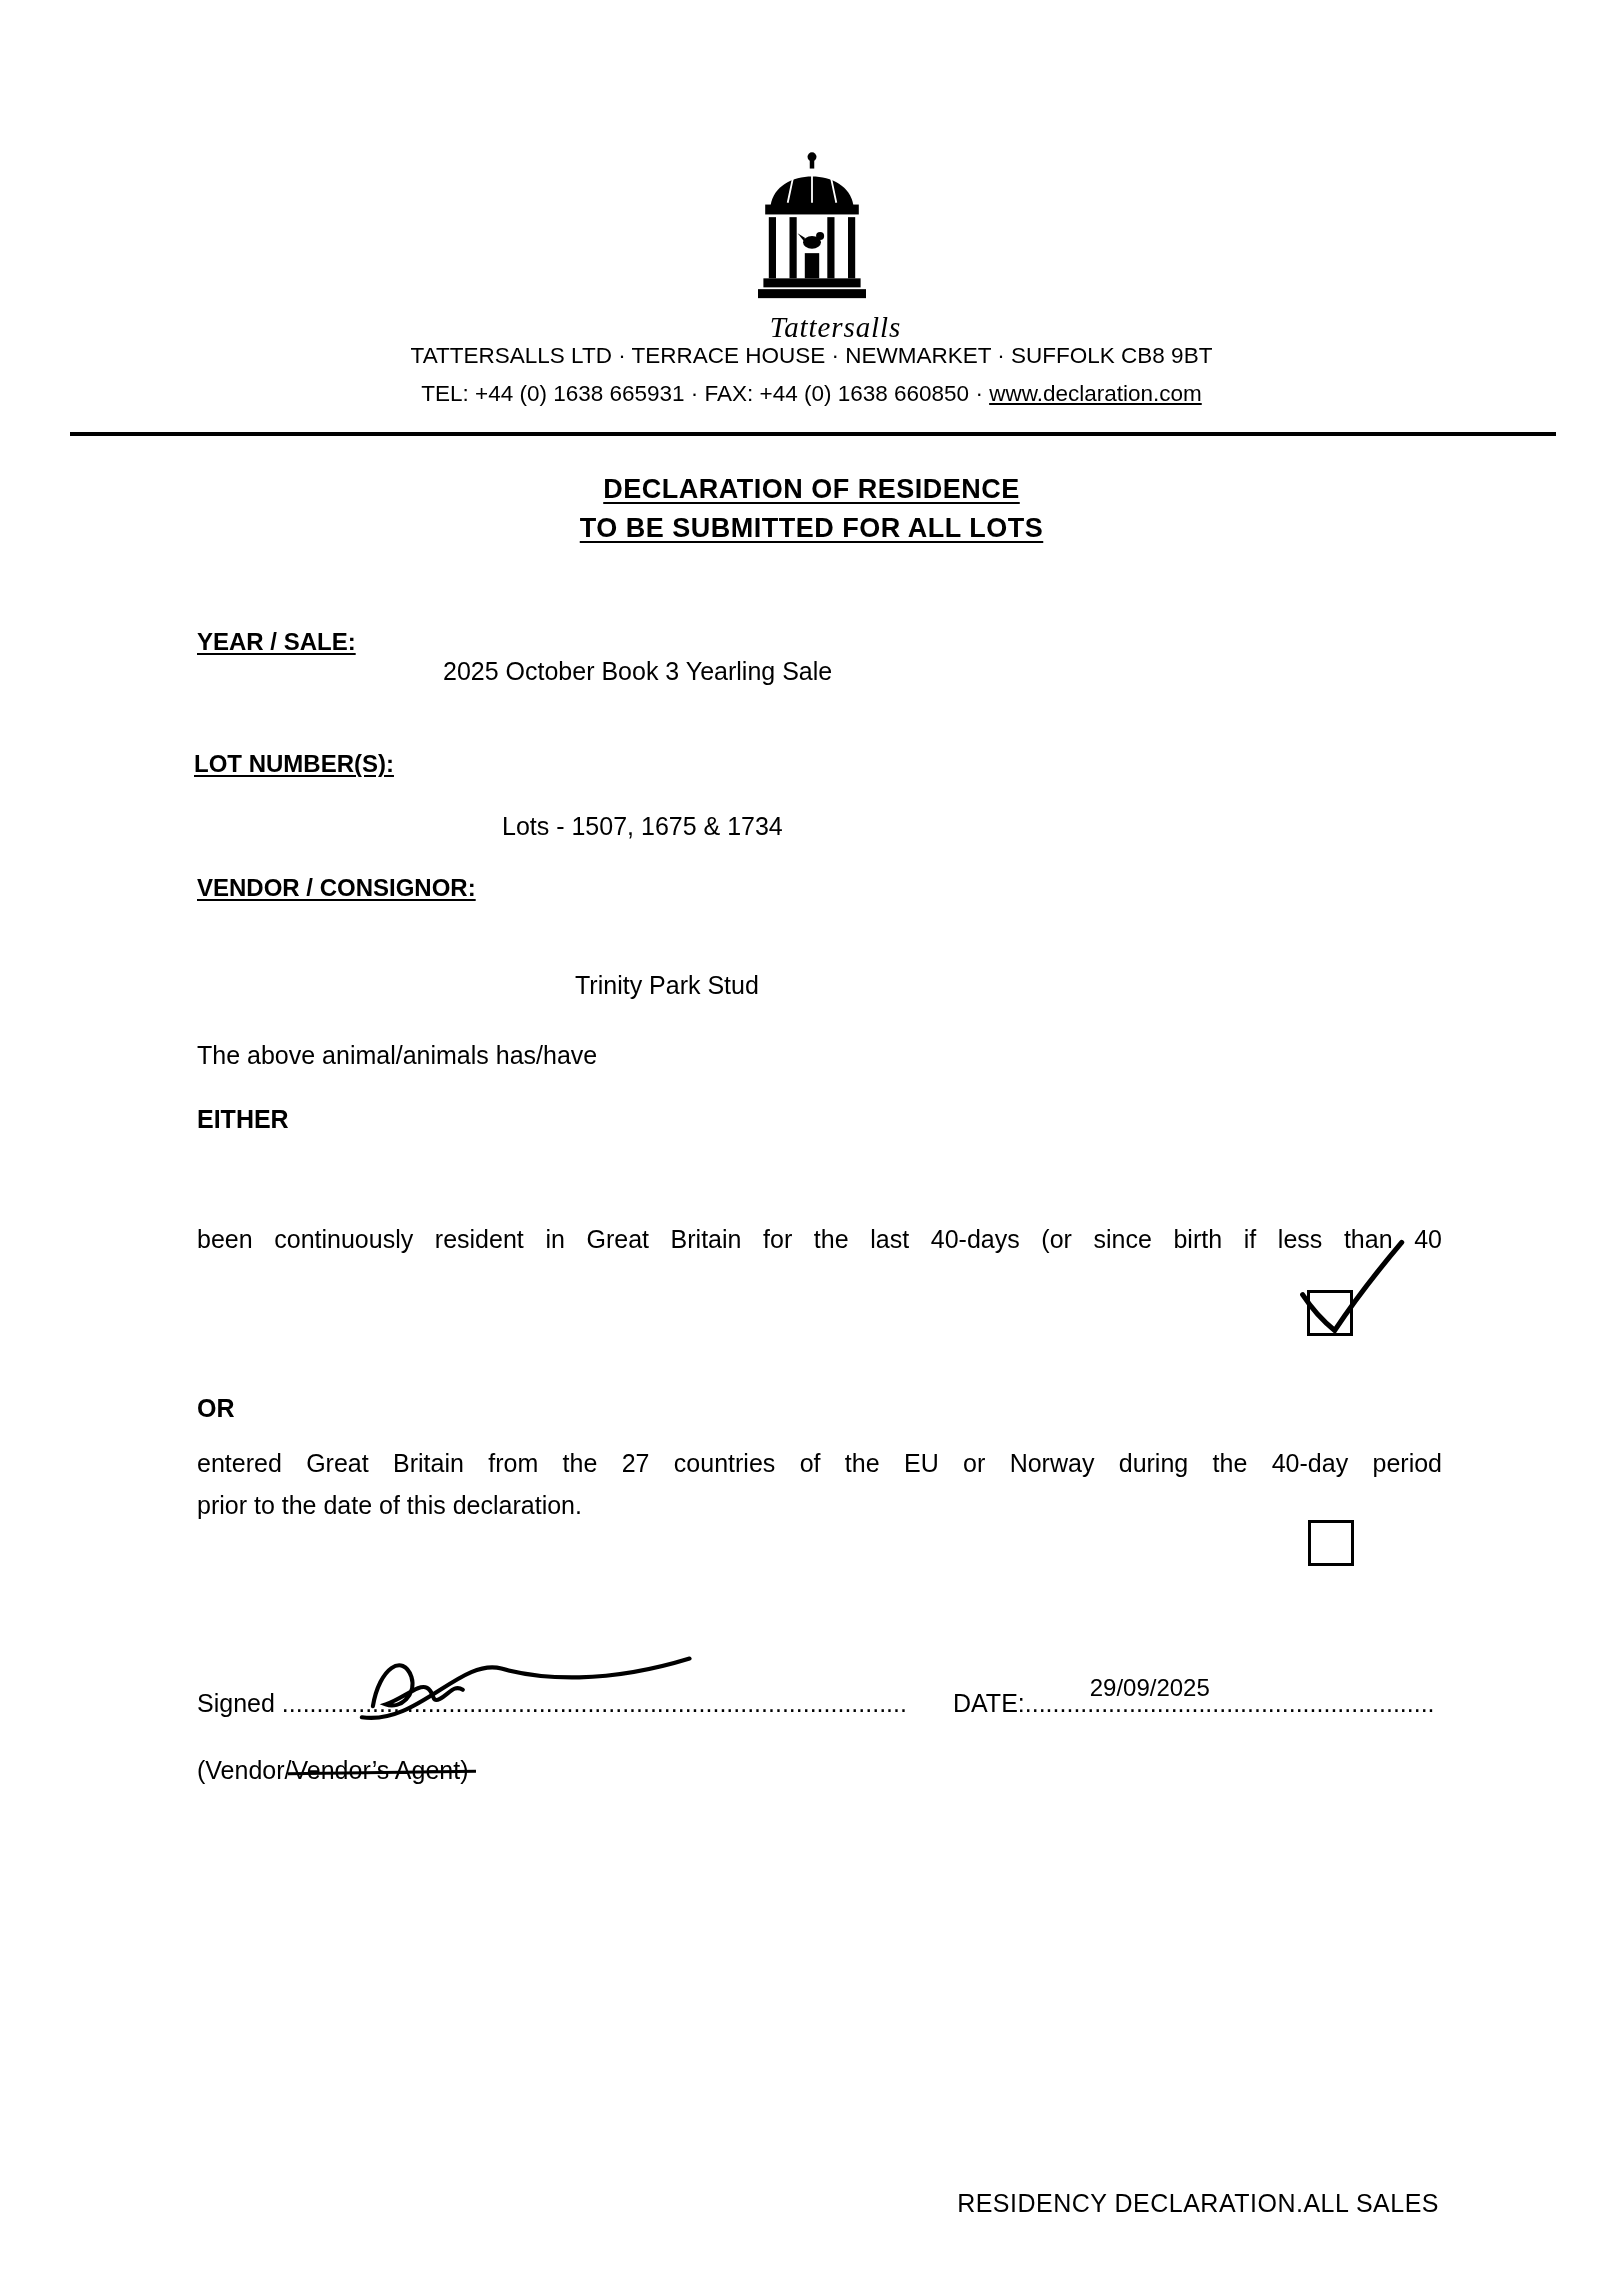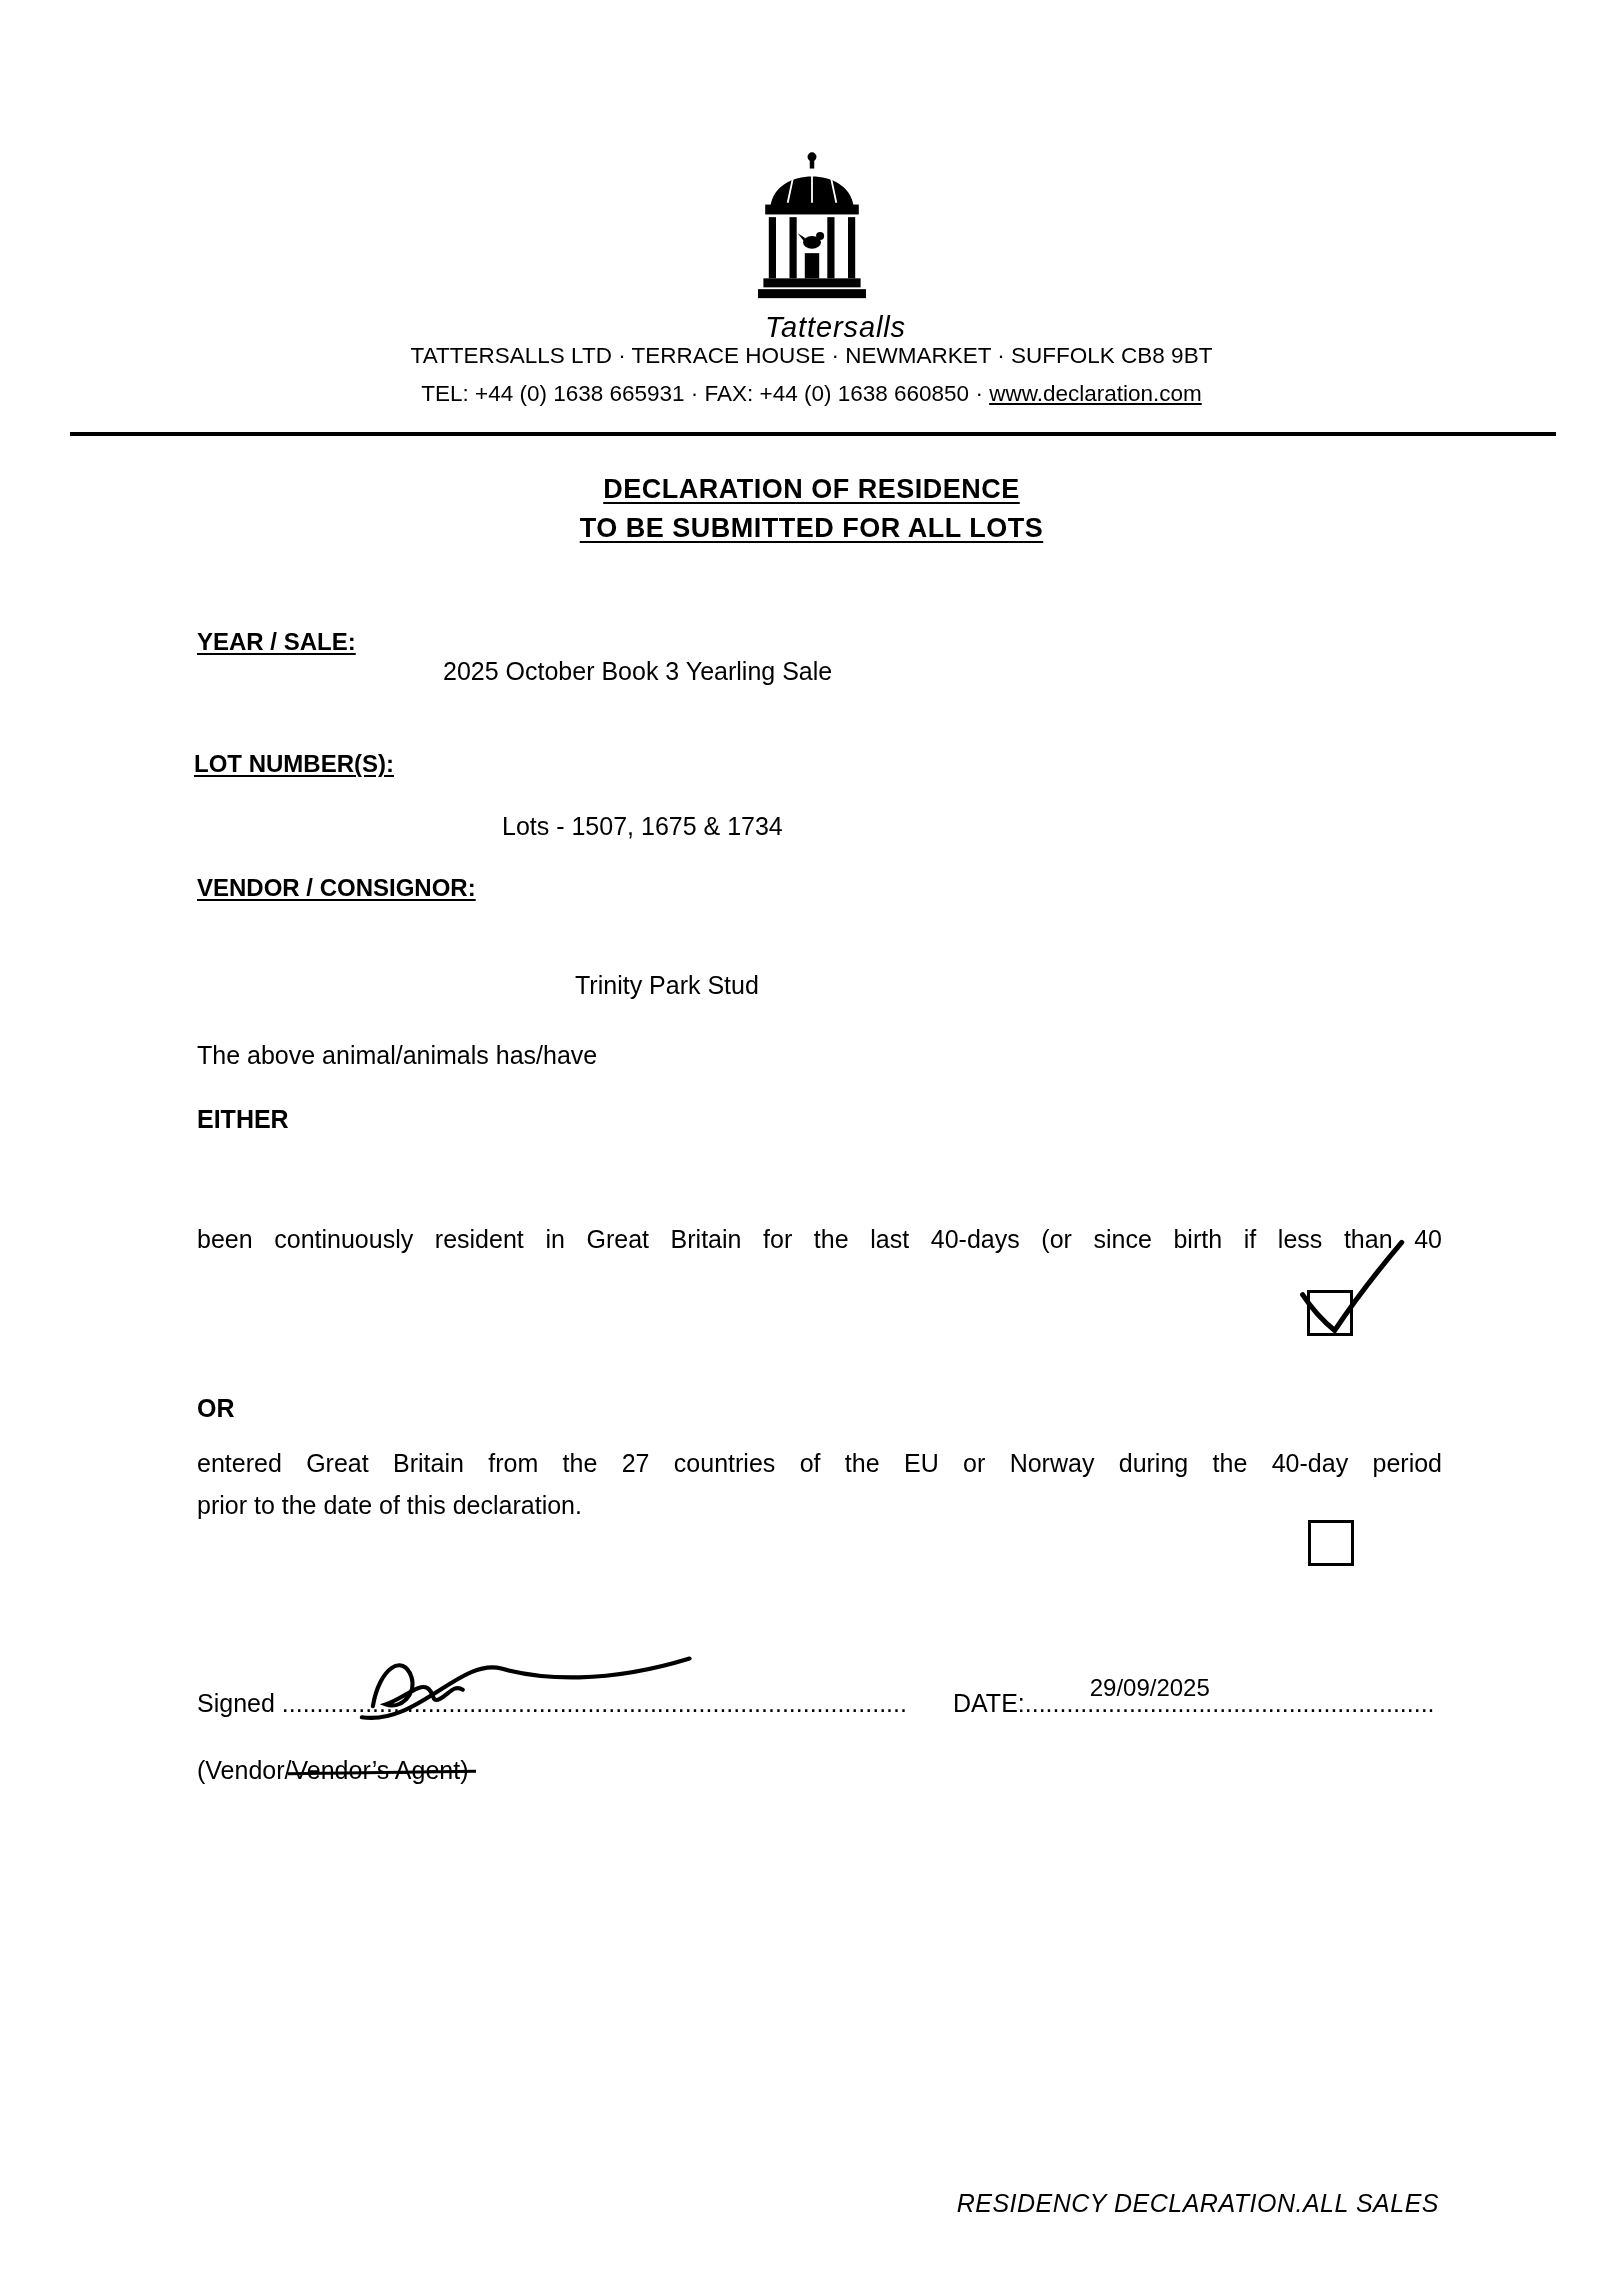--- a/index.html
+++ b/index.html
@@ -7,21 +7,21 @@
   .page {
     position:relative; width:1623px; height:2295px; background:#ffffff;
     font-family:"Liberation Sans", sans-serif; color:#000; overflow:hidden;
   }
   .abs { position:absolute; }
   .center { left:0; right:0; text-align:center; }
 
   
   .logo-block { top:148px; }
   .logo-svg { width:108px; height:159px; display:inline-block; }
-  .logo-text { font-family:Liberation Sans, sans-serif; font-style:italic; font-size:29px; margin-top:1.8px; letter-spacing:0.9px;margin-left:48px; }
+  .logo-text { font-family:Liberation Serif, serif; font-style:italic; font-size:29px; margin-top:1.8px; letter-spacing:0.9px;margin-left:48px; }
   .addr { top:343px; font-size:22.5px; }
   .tel  { top:381px; font-size:22.5px; }
   .site { text-decoration:underline; }
   .rule { top:432px; left:70px; right:67px; height:3.7px; background:#000; }
 
   
   .title { font-size:27px; font-weight:bold; text-decoration:underline;
            text-underline-offset:4.1px; text-decoration-thickness:2.3px; letter-spacing:0.5px; }
   .t1 { top:474px; }
   .t2 { top:513px; }
@@ -58,21 +58,21 @@
   .sig-row  { left:197px; top:1689px; width:709px; font-size:25px; white-space:nowrap; overflow:hidden; }
   .date-row { left:953px; top:1689px; width:481px; font-size:25px; white-space:nowrap; overflow:hidden; }
   .date-value { left:1086px; top:1674px; font-size:24px; background:#fff; padding:0 3.7px; }
   .sig-overlay { left:349px; top:1629px; width:358px; height:115px; z-index:3; pointer-events:none; }
 
   .agent-note { left:197px; top:1756px; font-size:25px; }
   .struck { position:relative; display:inline-block; }
   .strike { position:absolute; left:-2%; right:-4%; top:52%; height:3.2px; background:#000;
             transform:rotate(-0.8deg); }
 
-  .footer { right:184px; top:2189px; font-size:25px; font-style:italic; letter-spacing:0.5px; }
+  .footer { right:184px; top:2189px; font-size:25px; letter-spacing:0.5px; }
 </style>
 </head>
 <body>
 
 <div class="page">
 
   <div class="abs center logo-block">
     <svg class="logo-svg" viewBox="0 0 120 175" xmlns="http://www.w3.org/2000/svg">
       <circle cx="60" cy="9" r="5" fill="#000"></circle>
       <rect x="57.5" y="12" width="5" height="10" fill="#000"></rect>

